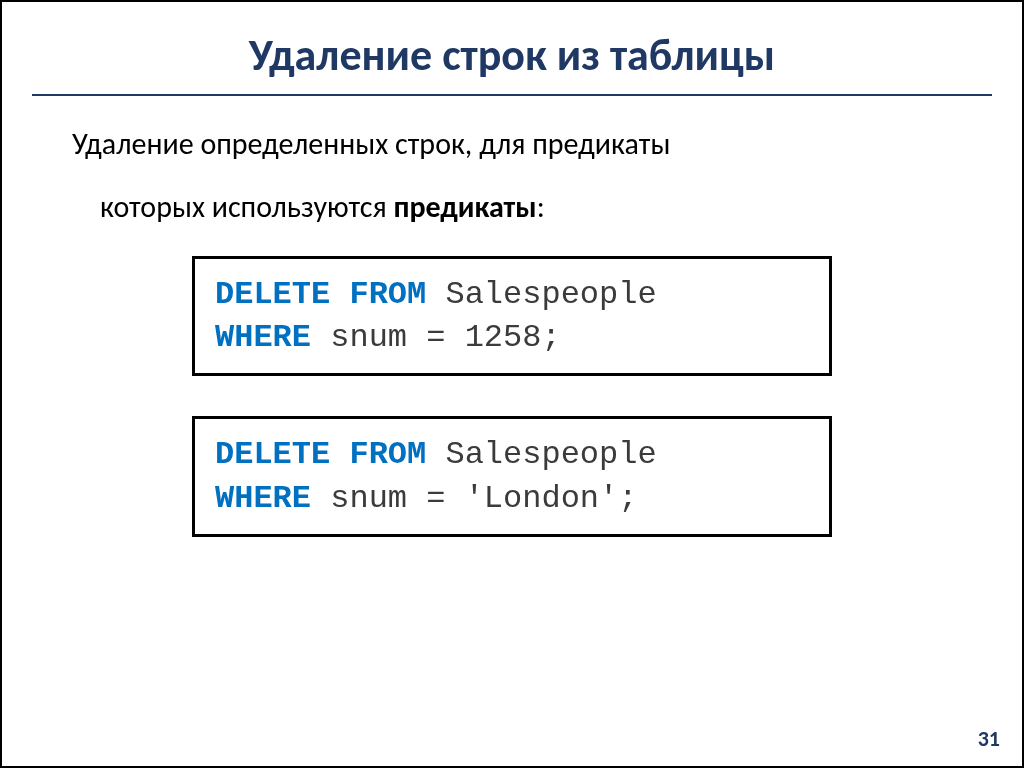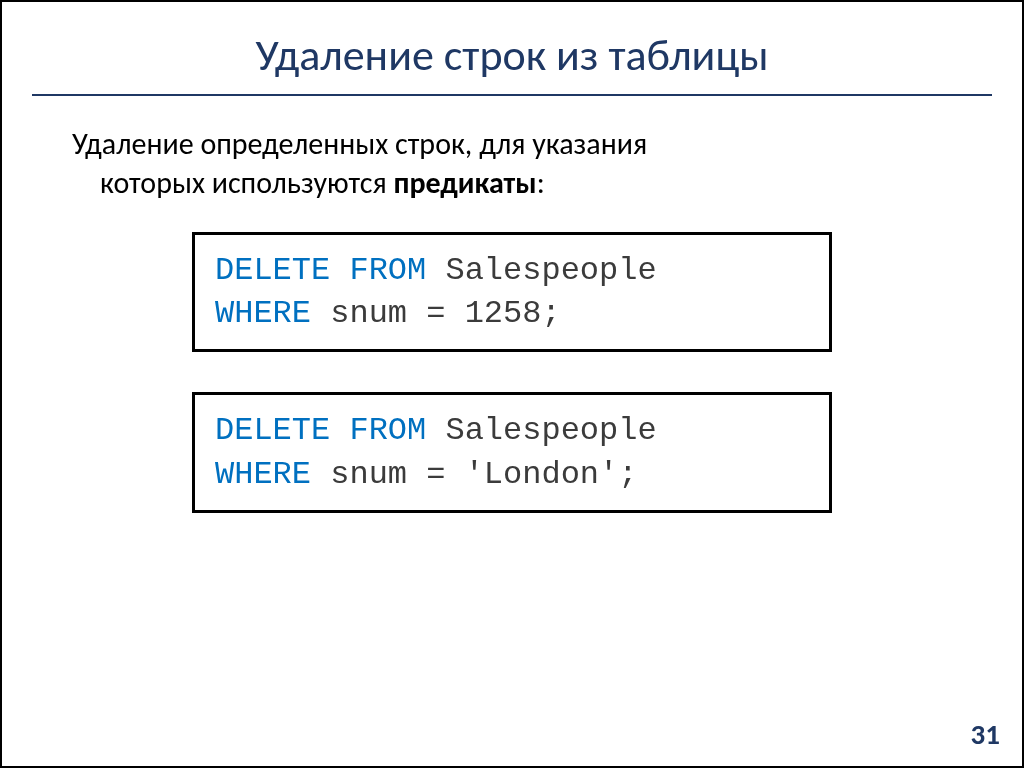--- a/index.html
+++ b/index.html
@@ -17,72 +17,73 @@
     height: 768px;
     border: 2px solid #000;
     position: relative;
     padding: 18px 30px 0 30px;
   }
   .title {
     text-align: center;
     font-size: 44px;
     color: #1f3864;
     margin: 8px 0 12px 0;
-    font-weight: 400;
+    font-weight: 700;
   }
   .rule {
     border: none;
     border-top: 2px solid #1f3864;
     margin: 0 0 28px 0;
   }
   .body-text {
     font-size: 30px;
     line-height: 1.3;
     margin: 0 0 30px 40px;
     color: #000;
   }
   .body-text .hang {
     display: block;
     padding-left: 28px;
+    margin-top: 24px;
   }
   .body-text b {
     font-weight: 700;
   }
   .code-box {
     border: 3px solid #000;
     margin: 0 auto 40px auto;
     width: 640px;
     padding: 14px 20px;
     font-family: Consolas, "Courier New", monospace;
     font-size: 32px;
     line-height: 1.35;
     white-space: pre;
     color: #3b3b3b;
     box-sizing: border-box;
   }
-  .kw { color: #0070c0; font-weight: 400; }
+  .kw { color: #0070c0; font-weight: 700; }
   .page-num {
     position: absolute;
     right: 22px;
     bottom: 14px;
     color: #1f3864;
     font-weight: 700;
-    font-size: 29px;
+    font-size: 22px;
   }
 </style>
 </head>
 <body>
 
 <div class="slide">
 
   <h1 class="title">Удаление строк из таблицы</h1>
   <hr class="rule">
 
   <p class="body-text">
-    <span>Удаление определенных строк, для указания</span>
+    <span>Удаление определенных строк, для предикаты</span>
     <span class="hang">
       <span>которых используются </span><b>предикаты</b><span>:</span>
     </span>
   </p>
 
   <div class="code-box"><span class="kw">DELETE FROM</span><span> Salespeople</span>
 <span class="kw">WHERE</span><span> snum = 1258;</span></div>
 
   <div class="code-box"><span class="kw">DELETE FROM</span><span> Salespeople</span>
 <span class="kw">WHERE</span><span> snum = 'London';</span></div>

